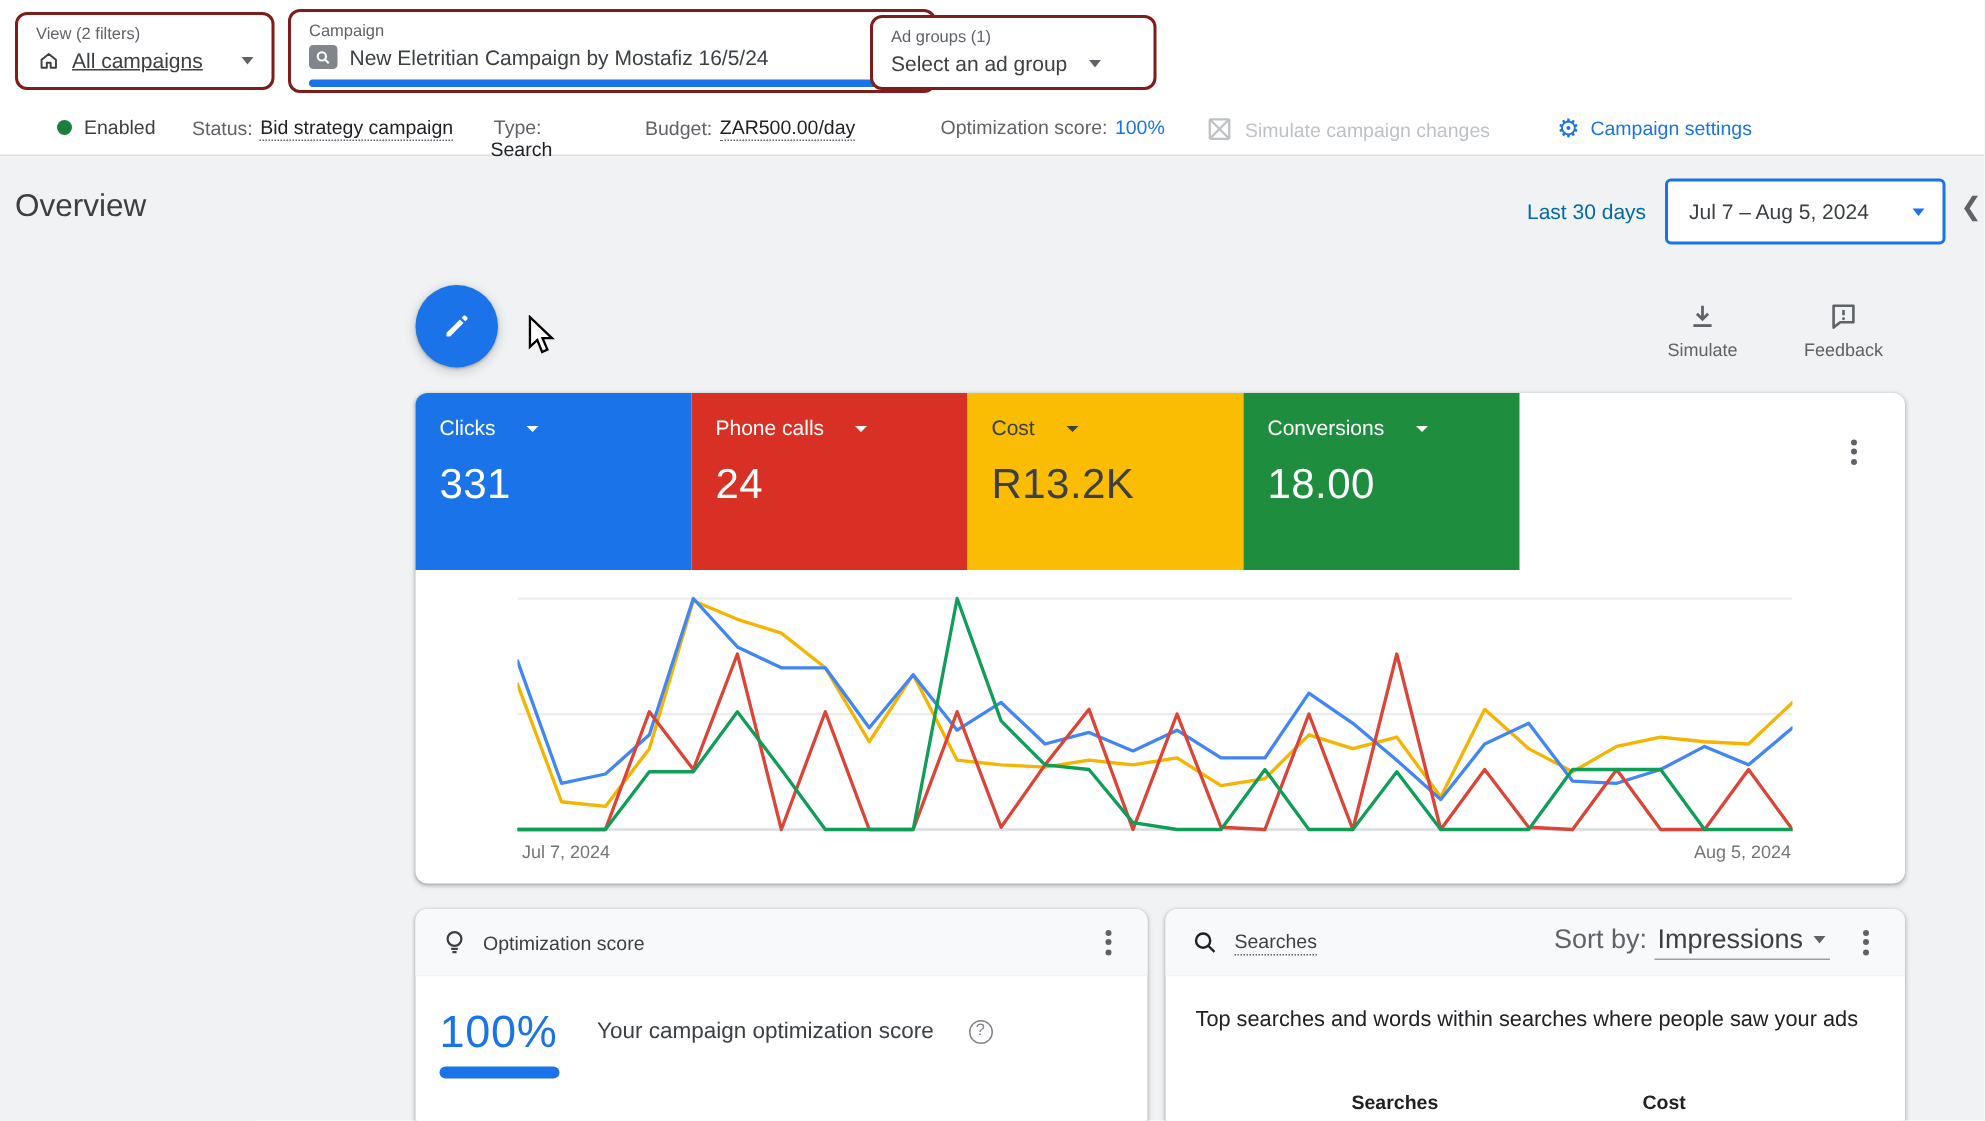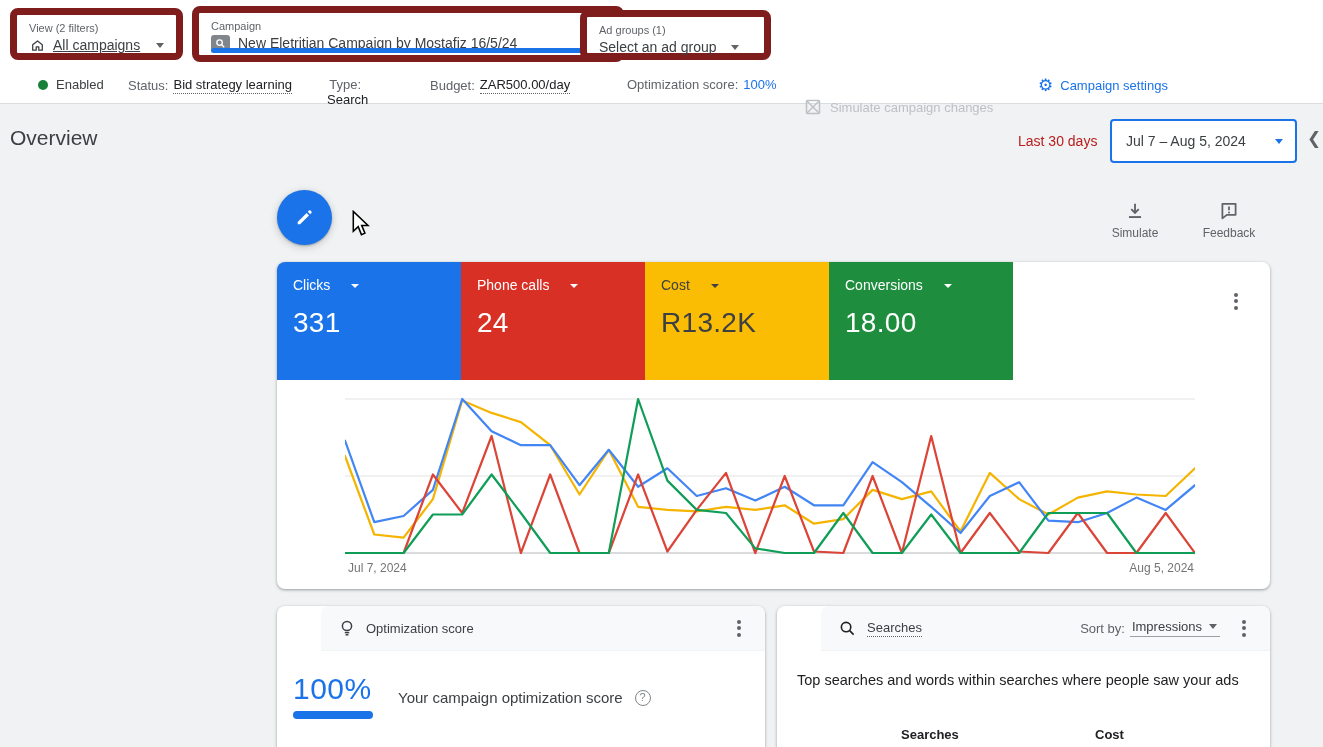--- a/index.html
+++ b/index.html
@@ -6,21 +6,21 @@
   body{
     position:relative;width:1323px;height:747px;overflow:hidden;
     background:#ffffff;
     font-family:"Liberation Sans","DejaVu Sans",sans-serif;
     -webkit-font-smoothing:antialiased;
   }
   .abs{position:absolute;}
 
   
   #topbar{position:absolute;left:0;top:0;width:1323px;height:103px;background:#fff;border-bottom:1px solid #dadce0;z-index:5;}
-  .sel-box{position:absolute;background:#fff;border:7px solid #7f1d1d;border-radius:8px;box-sizing:border-box;padding:7px 12px 6px 12px;cursor:pointer;}
+  .sel-box{position:absolute;background:#fff;border:2px solid #7f1d1d;border-radius:8px;box-sizing:border-box;padding:7px 12px 6px 12px;cursor:pointer;}
   .sel-label{font-size:11px;color:#5f6368;margin-bottom:3px;white-space:nowrap;}
   .sel-row{display:flex;align-items:center;font-size:14px;color:#3c4043;white-space:nowrap;}
   .caret{width:0;height:0;border-left:4.5px solid transparent;border-right:4.5px solid transparent;border-top:5px solid #5f6368;margin-left:auto;flex:none;}
   #view-box{left:10px;top:8px;width:173px;height:52px;}
   #view-box .sel-row span.link{text-decoration:underline;font-weight:500;color:#3c4043;}
   #campaign-box{left:192px;top:6px;width:432px;height:56px;}
   #campaign-blue-bar{position:absolute;left:12px;right:12px;bottom:2px;height:5px;border-radius:3px;background:#1a73e8;}
   .camp-ico{width:19px;height:16px;background:#80868b;border-radius:3px;margin-right:8px;display:flex;align-items:center;justify-content:center;flex:none;}
   #adgroup-box{left:580px;top:10px;width:191px;height:50px;}
 
@@ -28,29 +28,29 @@
   .status-item{position:absolute;top:77px;display:flex;align-items:center;font-size:13px;color:#5f6368;white-space:nowrap;}
   .status-item .val{color:#202124;margin-left:5px;}
   .dotted{border-bottom:1px dotted #5f6368;padding-bottom:1px;}
   #st-enabled{left:38px;color:#3c4043;}
   .green-dot{width:10px;height:10px;border-radius:50%;background:#188038;margin-right:8px;}
   #st-status{left:128px;}
   #st-type{left:322px;flex-direction:column;}
   #st-budget{left:430px;}
   #st-opt{left:627px;}
   #st-opt .val{color:#1a73e8;}
-  #st-sim{left:804px;color:#bdc1c6;cursor:default;margin-top:21px;}
+  #st-sim{left:804px;color:#bdc1c6;cursor:default;}
   #st-sim svg{margin-right:8px;}
   #st-set{left:1038px;color:#1a73e8;cursor:pointer;font-weight:500;}
   #gear-glyph{font-size:17px;margin-right:7px;line-height:1;}
 
   
   #content-bg{position:absolute;left:0;top:104px;width:1323px;height:643px;background:#f0f2f3;}
   #overview-title{left:10px;top:126px;font-size:21px;color:#3c4043;}
-  #date-preset{left:1018px;top:133px;font-size:14px;color:#b91c1c;}
+  #date-preset{left:1018px;top:133px;font-size:14px;color:#0369a1;}
   #date-box{left:1110px;top:119px;width:187px;height:44px;border:2px solid #1a73e8;border-radius:4px;background:#fff;box-sizing:border-box;display:flex;align-items:center;padding:0 12px 0 14px;font-size:14px;font-weight:500;color:#3c4043;cursor:pointer;}
   #date-box .caret{border-top-color:#1a73e8;}
   #panel-chevron{left:1307px;top:128px;font-size:17px;color:#5f6368;cursor:pointer;}
 
   #edit-fab{left:277px;top:190px;width:55px;height:55px;border-radius:50%;background:#1a73e8;display:flex;align-items:center;justify-content:center;box-shadow:0 1px 2px rgba(60,64,67,.35),0 2px 6px 2px rgba(60,64,67,.15);cursor:pointer;}
   #cursor-graphic{left:351px;top:210px;}
   .tool-btn{position:absolute;top:200px;text-align:center;font-size:12px;color:#5f6368;cursor:pointer;}
   #download-btn{left:1104px;width:62px;}
   #feedback-btn{left:1196px;width:66px;}
   .tool-btn svg{display:block;margin:0 auto 4px;}
@@ -69,28 +69,28 @@
   #chart-kebab{position:absolute;right:26px;top:26px;}
   #chart-plot{position:absolute;left:68px;top:131px;}
   .x-label{position:absolute;top:299px;font-size:12px;color:#757575;}
   #x-label-start{left:71px;}
   #x-label-end{right:76px;}
 
   
   .info-card{position:absolute;top:606px;height:170px;background:#fff;border-radius:8px;}
   #opt-card{left:277px;width:488px;}
   #searches-card{left:777px;width:493px;}
-  .card-header{height:45px;background:#f8f9fa;border-radius:8px 8px 0 0;display:flex;align-items:center;padding:0 18px;box-sizing:border-box;border-bottom:1px solid #f1f3f4;margin-left:44px;}
+  .card-header{height:45px;background:#f8f9fa;border-radius:8px 8px 0 0;display:flex;align-items:center;padding:0 18px;box-sizing:border-box;border-bottom:1px solid #f1f3f4;}
   .card-title{font-size:13px;color:#3c4043;margin-left:11px;}
   .hdr-right{margin-left:auto;display:flex;align-items:center;}
   #opt-score{position:absolute;left:16px;top:66px;font-size:30px;color:#1a73e8;letter-spacing:.5px;}
   #opt-bar{position:absolute;left:16px;top:105px;width:80px;height:8px;border-radius:4px;background:#1a73e8;}
-  #opt-caption{position:absolute;left:121px;top:83px;font-size:15px;color:#3c4043;display:flex;align-items:flex-start;gap:12px;}
+  #opt-caption{position:absolute;left:121px;top:73px;font-size:15px;color:#3c4043;display:flex;align-items:flex-start;gap:23px;}
   .help-circle{width:16px;height:16px;box-sizing:border-box;border:1.5px solid #80868b;border-radius:50%;color:#80868b;font-size:11px;line-height:13px;text-align:center;margin-top:1px;cursor:pointer;flex:none;}
-  .sort-by{display:flex;align-items:center;font-size:13px;margin-right:16px;}
+  .sort-by{display:flex;font-size:18px;margin-right:16px;}
   .sort-by .lbl{color:#5f6368;margin-right:5px;}
   .sort-by .val{color:#3c4043;border-bottom:1px solid #9aa0a6;padding:0 3px 2px 2px;display:flex;align-items:center;gap:7px;cursor:pointer;}
   .sort-by .caret{border-top-color:#5f6368;margin:0;}
   #search-desc{position:absolute;left:20px;top:64px;width:442px;font-size:14.5px;line-height:21px;color:#202124;}
   .col-head{position:absolute;top:121px;font-size:13px;font-weight:bold;color:#202124;}
   #col-searches{left:124px;}
   #col-words{left:318px;}
 </style>
 </head>
 <body>
@@ -130,21 +130,21 @@
       <span class="caret" style="margin-left:14px;"></span>
     </div>
   </div>
 
   <div class="status-item" id="st-enabled">
     <span class="green-dot"></span>
     <span>Enabled</span>
   </div>
   <div class="status-item" id="st-status">
     <span>Status:</span>
-    <span class="val dotted">Bid strategy learning</span>
+    <span class="val dotted">Bid strategy campaign</span>
   </div>
   <div class="status-item" id="st-type">
     <span>Type:</span>
     <span class="val">Search</span>
   </div>
   <div class="status-item" id="st-budget">
     <span>Budget:</span>
     <span class="val dotted">ZAR500.00/day</span>
   </div>
   <div class="status-item" id="st-opt">

